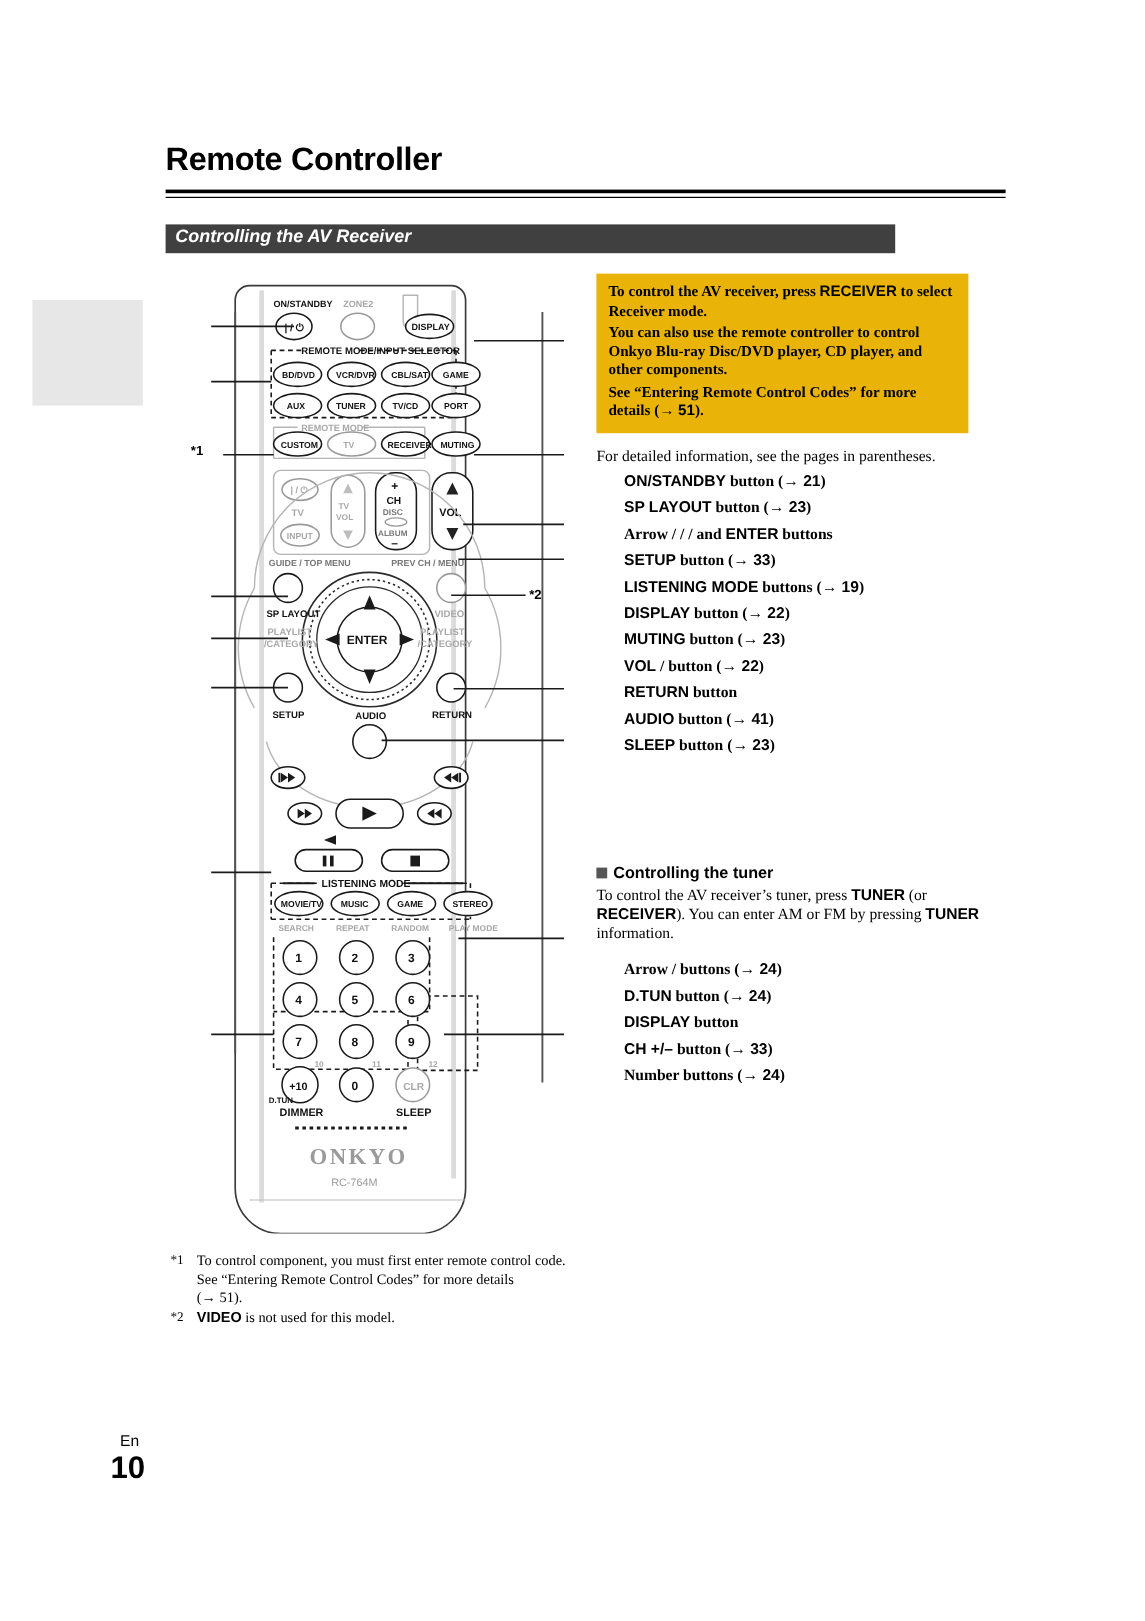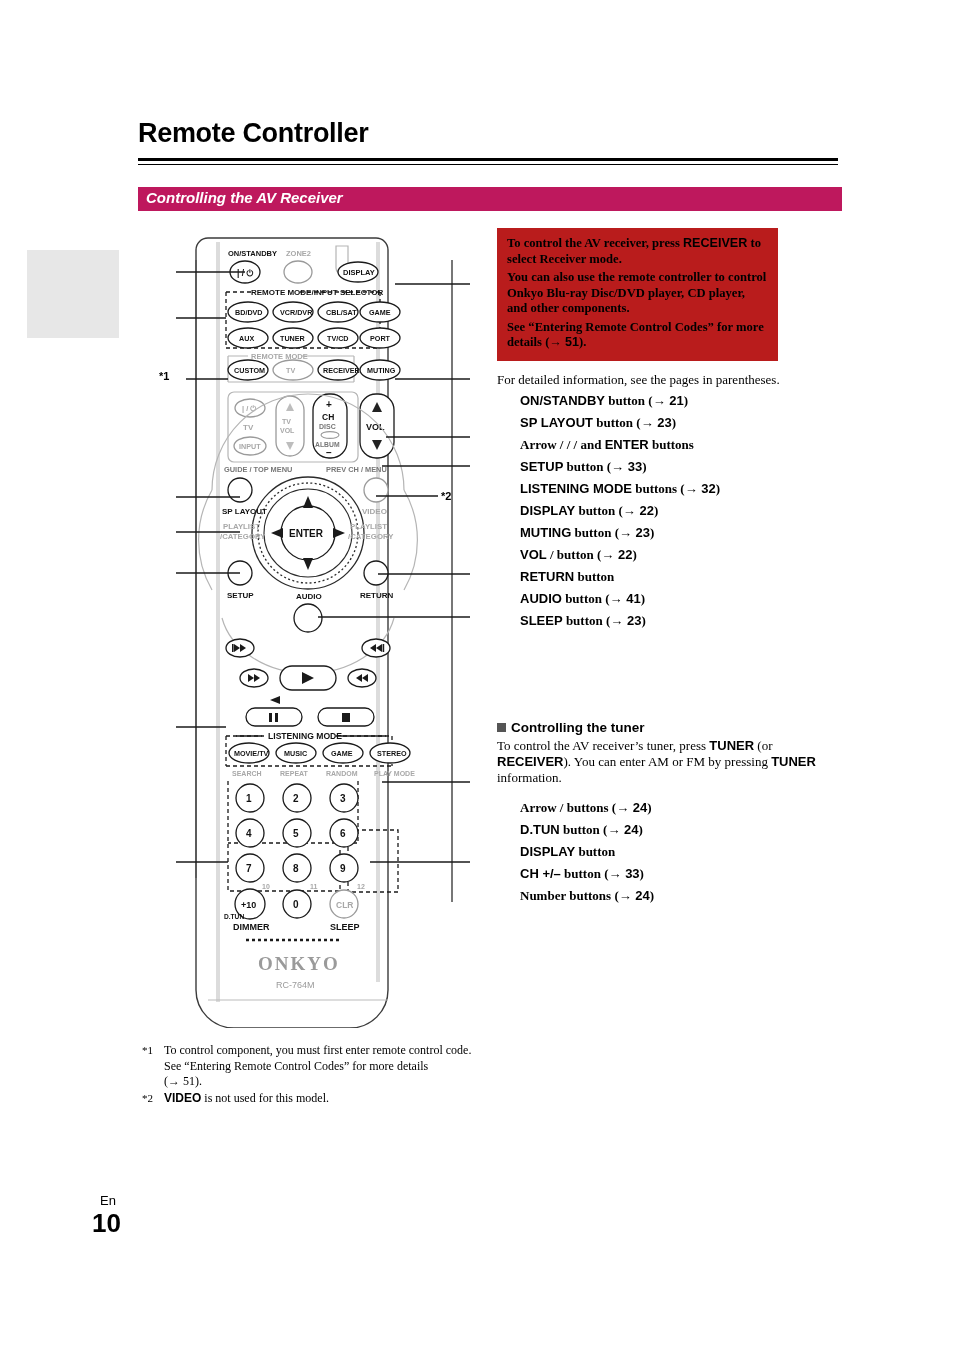--- a/index.html
+++ b/index.html
@@ -35,23 +35,23 @@
     height: 0;
     border-top: 3px solid #000;
     border-bottom: 1px solid #000;
     height: 3px;
     box-sizing: content-box;
   }
   #section-band {
     position: absolute;
     left: 138px;
     top: 187px;
-    width: 704px;
+    width: 608px;
     height: 24px;
-    background: #be185d;
+    background: #404040;
   }
   #section-band-label {
     position: absolute;
     left: 8px;
     top: 2px;
     color: #fff;
     font-family: "Liberation Sans", sans-serif;
     font-style: italic;
     font-weight: bold;
     font-size: 15px;
@@ -65,22 +65,22 @@
     width: 92px;
     height: 88px;
     background: #e7e7e7;
   }
 
   
   #info-box {
     position: absolute;
     left: 497px;
     top: 228px;
-    width: 281px;
-    background: #b91c1c;
+    width: 310px;
+    background: #eab308;
     padding: 8px 10px 10px 10px;
     box-sizing: border-box;
     font-family: "Liberation Serif", serif;
     font-weight: bold;
     font-size: 12.6px;
     line-height: 15.5px;
   }
   #info-box p { margin: 0 0 3px 0; }
   #info-box p:last-child { margin-bottom: 0; }
   .sans-b {
@@ -219,21 +219,21 @@
   <p><span>See “Entering Remote Control Codes” for more details (</span><span class="arrowref">→</span>&nbsp;<span class="pg">51</span><span>).</span></p>
 </div>
 
 <div id="detail-intro">For detailed information, see the pages in parentheses.</div>
 
 <ul class="ref-list" id="ref-list-receiver">
     <li><span class="ref-name">ON/STANDBY</span><span> button (</span><span class="arrowref">→ </span><span class="pg">21</span><span>)</span></li>
     <li><span class="ref-name">SP LAYOUT</span><span> button (</span><span class="arrowref">→ </span><span class="pg">23</span><span>)</span></li>
     <li><span class="ref-serif">Arrow</span><span>  /  /  /   and </span><span class="ref-name">ENTER</span><span> buttons</span></li>
     <li><span class="ref-name">SETUP</span><span> button (</span><span class="arrowref">→ </span><span class="pg">33</span><span>)</span></li>
-    <li><span class="ref-name">LISTENING MODE</span><span> buttons (</span><span class="arrowref">→ </span><span class="pg">32</span><span>)</span></li>
+    <li><span class="ref-name">LISTENING MODE</span><span> buttons (</span><span class="arrowref">→ </span><span class="pg">19</span><span>)</span></li>
     <li><span class="ref-name">DISPLAY</span><span> button (</span><span class="arrowref">→ </span><span class="pg">22</span><span>)</span></li>
     <li><span class="ref-name">MUTING</span><span> button (</span><span class="arrowref">→ </span><span class="pg">23</span><span>)</span></li>
     <li><span class="ref-name">VOL</span><span>   /    button (</span><span class="arrowref">→ </span><span class="pg">22</span><span>)</span></li>
     <li><span class="ref-name">RETURN</span><span> button</span></li>
     <li><span class="ref-name">AUDIO</span><span> button (</span><span class="arrowref">→ </span><span class="pg">41</span><span>)</span></li>
     <li><span class="ref-name">SLEEP</span><span> button (</span><span class="arrowref">→ </span><span class="pg">23</span><span>)</span></li>
   </ul>
 
 <div id="tuner-head">
   <span class="sq"></span><span>Controlling the tuner</span>

